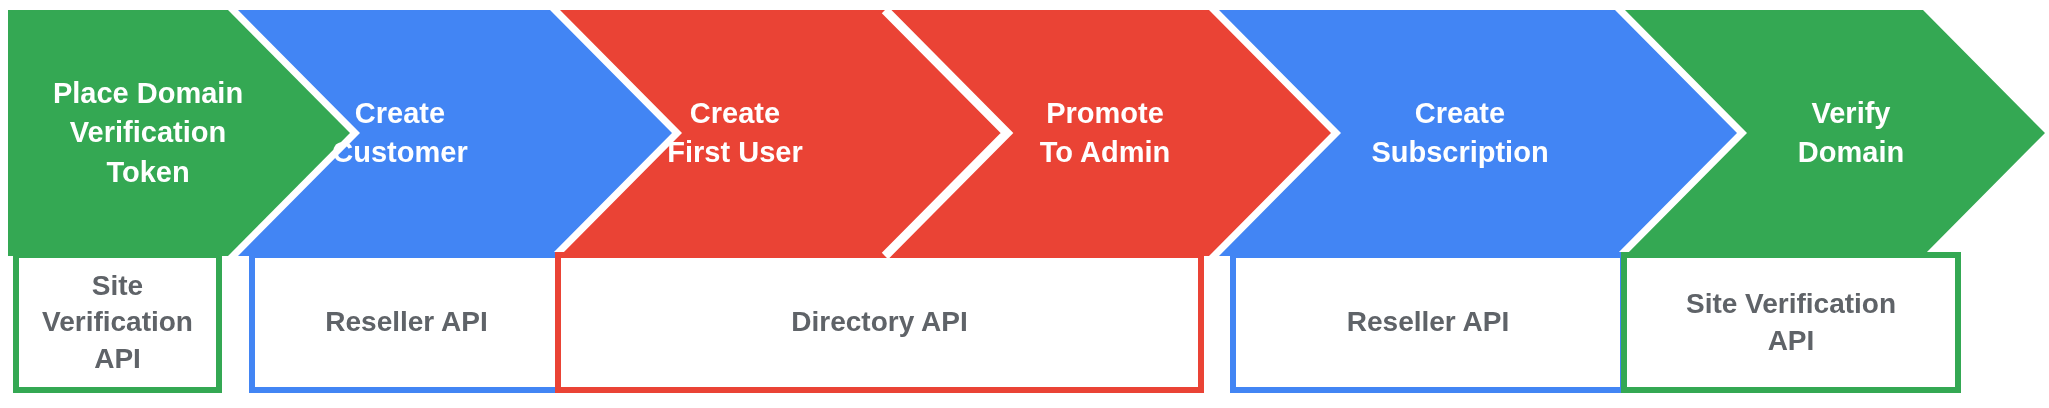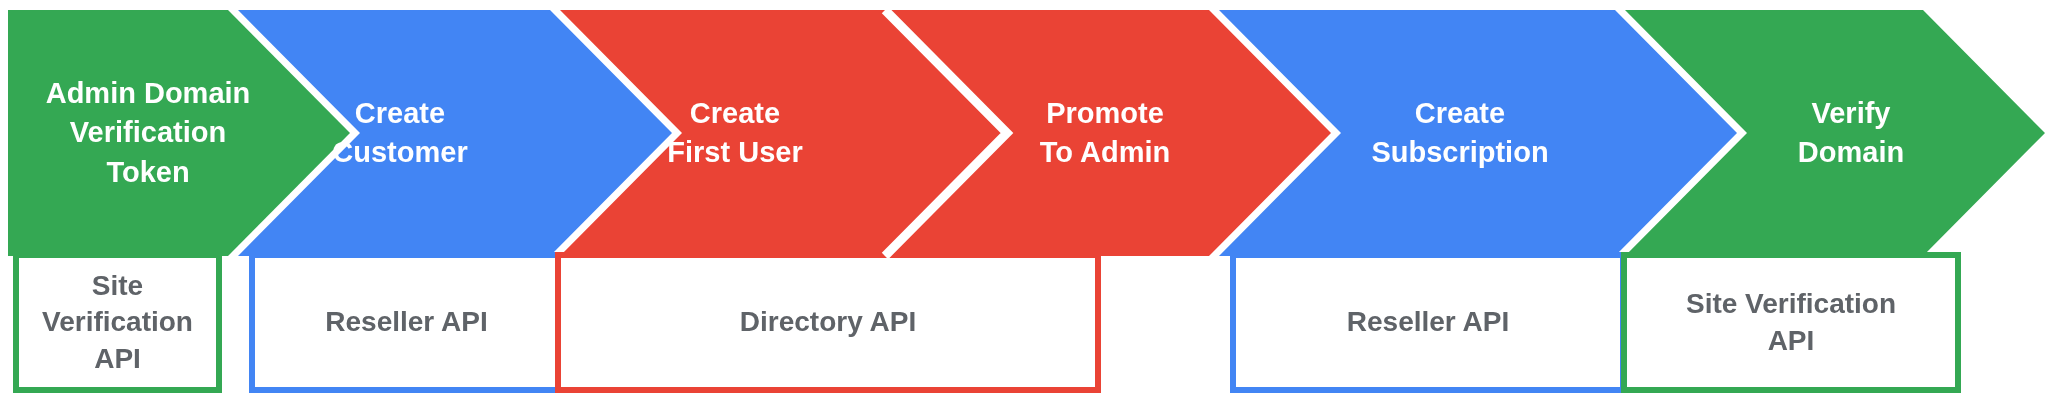--- a/index.html
+++ b/index.html
@@ -64,21 +64,21 @@
     font-size: 28px;
     font-weight: bold;
     line-height: 1.3;
     white-space: pre-line;
   }
   .border-green { border-color: #34A853; }
   .border-blue  { border-color: #4285F4; margin-left: 16px; }
   .border-red   { border-color: #EA4335; }
   .b1 { left: 13px;   width: 209px; }
   .b2 { left: 233px;  width: 315px; }
-  .b3 { left: 555px;  width: 546px; }
+  .b3 { left: 555px;  width: 649px; }
   .b4 { left: 1214px; width: 396px; }
   .b5 { left: 1621px; width: 340px; }
 </style>
 </head>
 <body>
 
 <div class="canvas">
 
   <svg class="shapes" width="2049" height="408" viewBox="0 0 2049 408">
 
@@ -88,21 +88,21 @@
 
     <polygon points="560,10 1209,10 1331,133 1209,256 560,256 682,133" fill="#EA4335"></polygon>
 
     <polyline points="885,10 1007,133 885,256" fill="none" stroke-width="9" stroke="#FFFFFF"></polyline>
 
     <polygon points="1219,10 1615,10 1737,133 1615,256 1219,256 1341,133" fill="#4285F4"></polygon>
 
     <polygon points="1625,10 1923,10 2045,133 1923,256 1625,256 1747,133" fill="#34A853"></polygon>
   </svg>
 
-  <div class="step-title t1">Admin Domain
+  <div class="step-title t1">Place Domain
 Verification
 Token</div>
   <div class="step-title t2">Create
 Customer</div>
   <div class="step-title t3">Create
 First User</div>
   <div class="step-title t4">Promote
 To Admin</div>
   <div class="step-title t5">Create
 Subscription</div>

